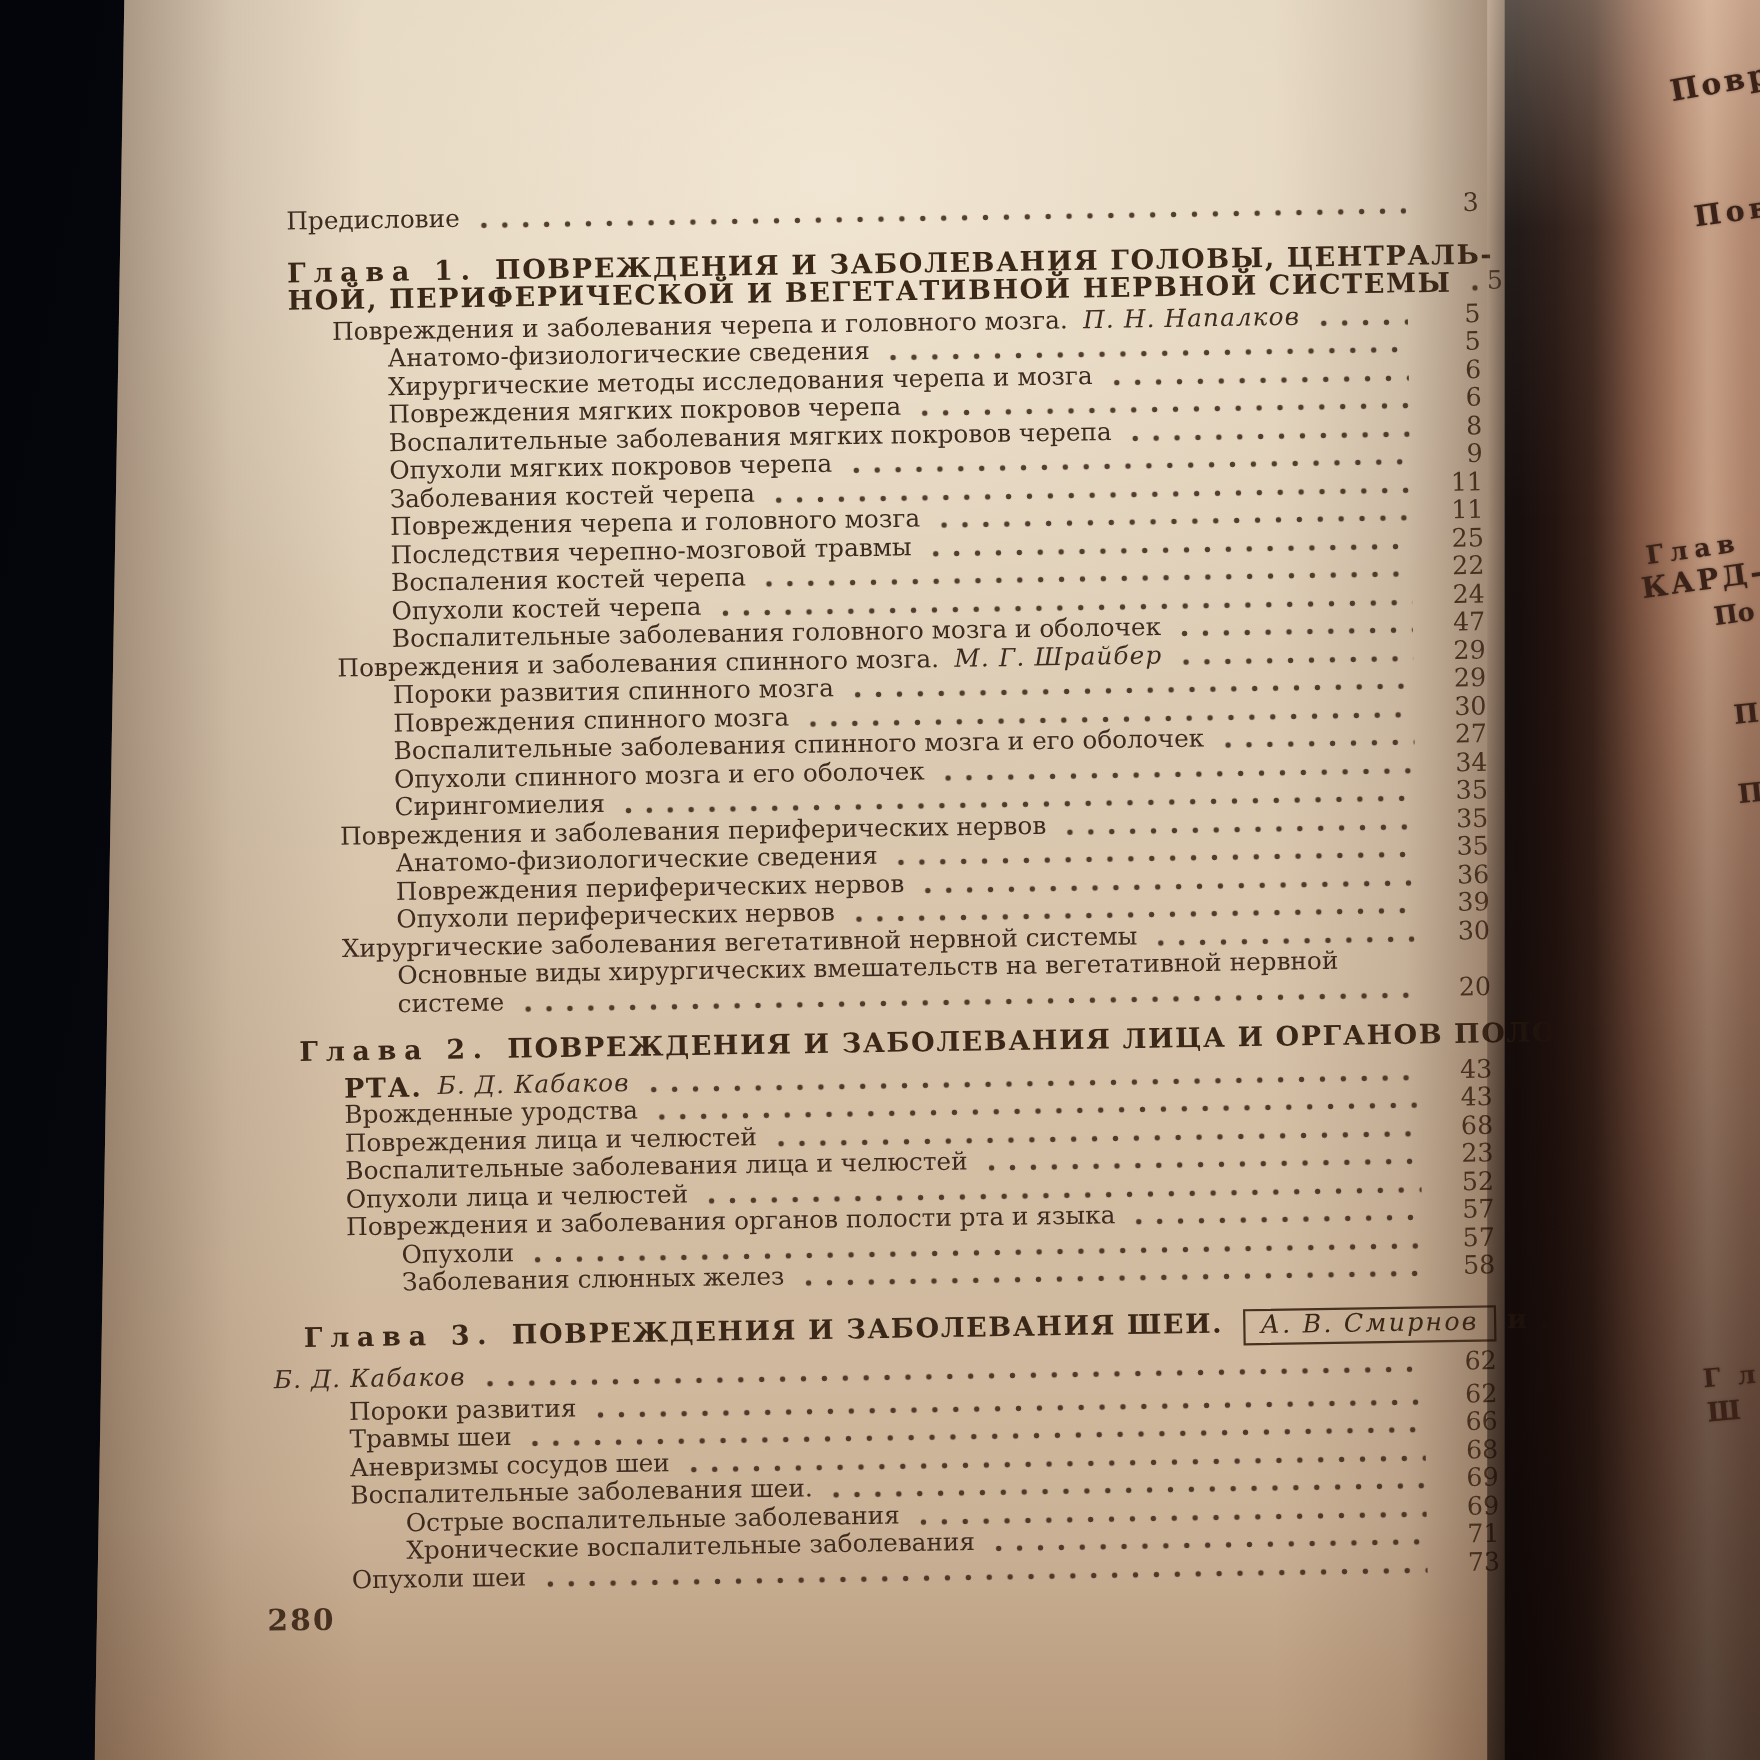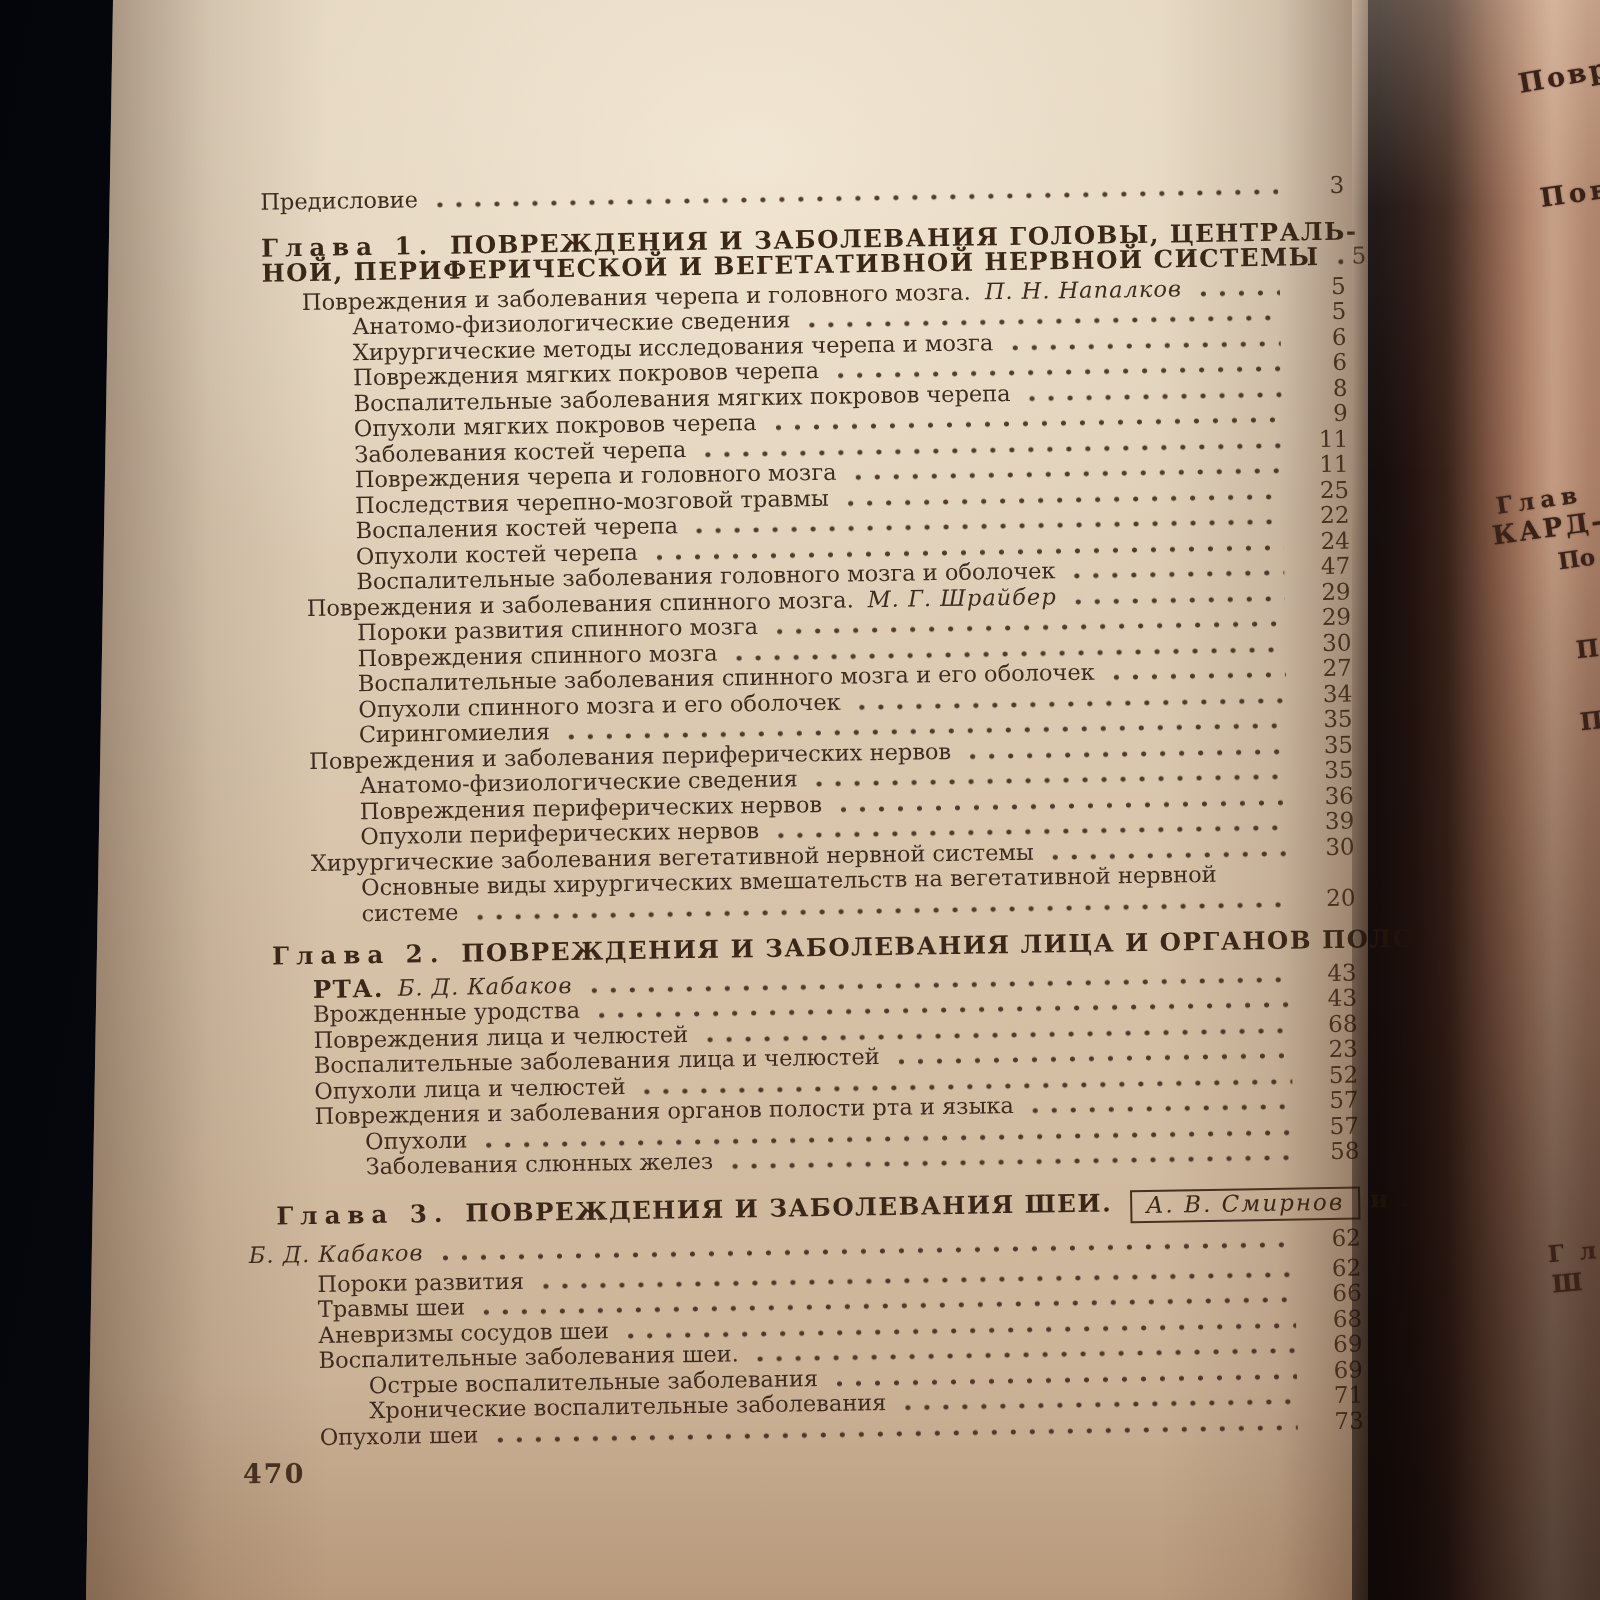--- a/index.html
+++ b/index.html
@@ -311,21 +311,21 @@
       <span class="pg">71</span>
     </div>
     <div class="row ind1">
       <span class="t">Опухоли шеи</span>
       <span class="leader"></span>
       <span class="pg">73</span>
     </div>
 
   </div>
 
-  <div class="folio">470</div>
+  <div class="folio">280</div>
 
   <div class="gutter"></div>
 
   <span class="frag f0">Повр</span>
   <span class="frag f1">Пов</span>
   <span class="frag f2">Глав</span>
   <span class="frag f3">КАРД-</span>
   <span class="frag f4">По</span>
   <span class="frag f5">П</span>
   <span class="frag f6">П</span>

